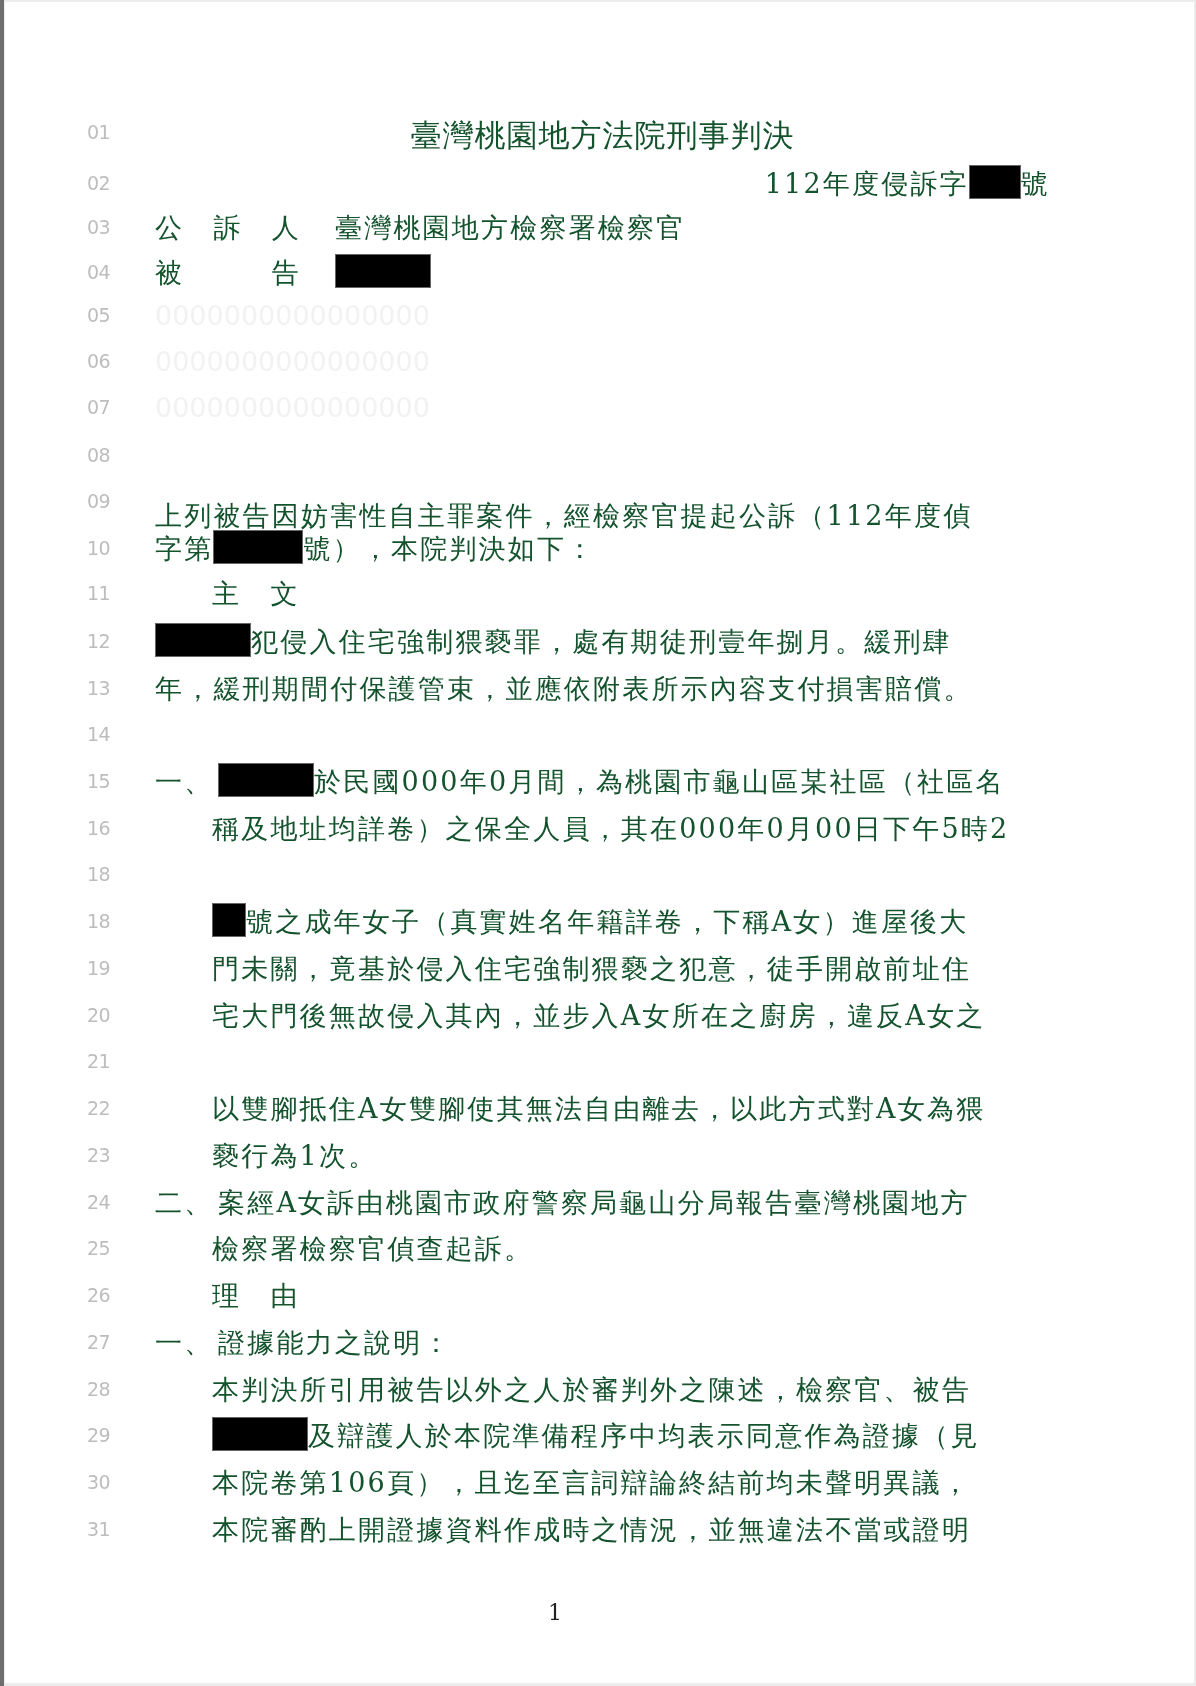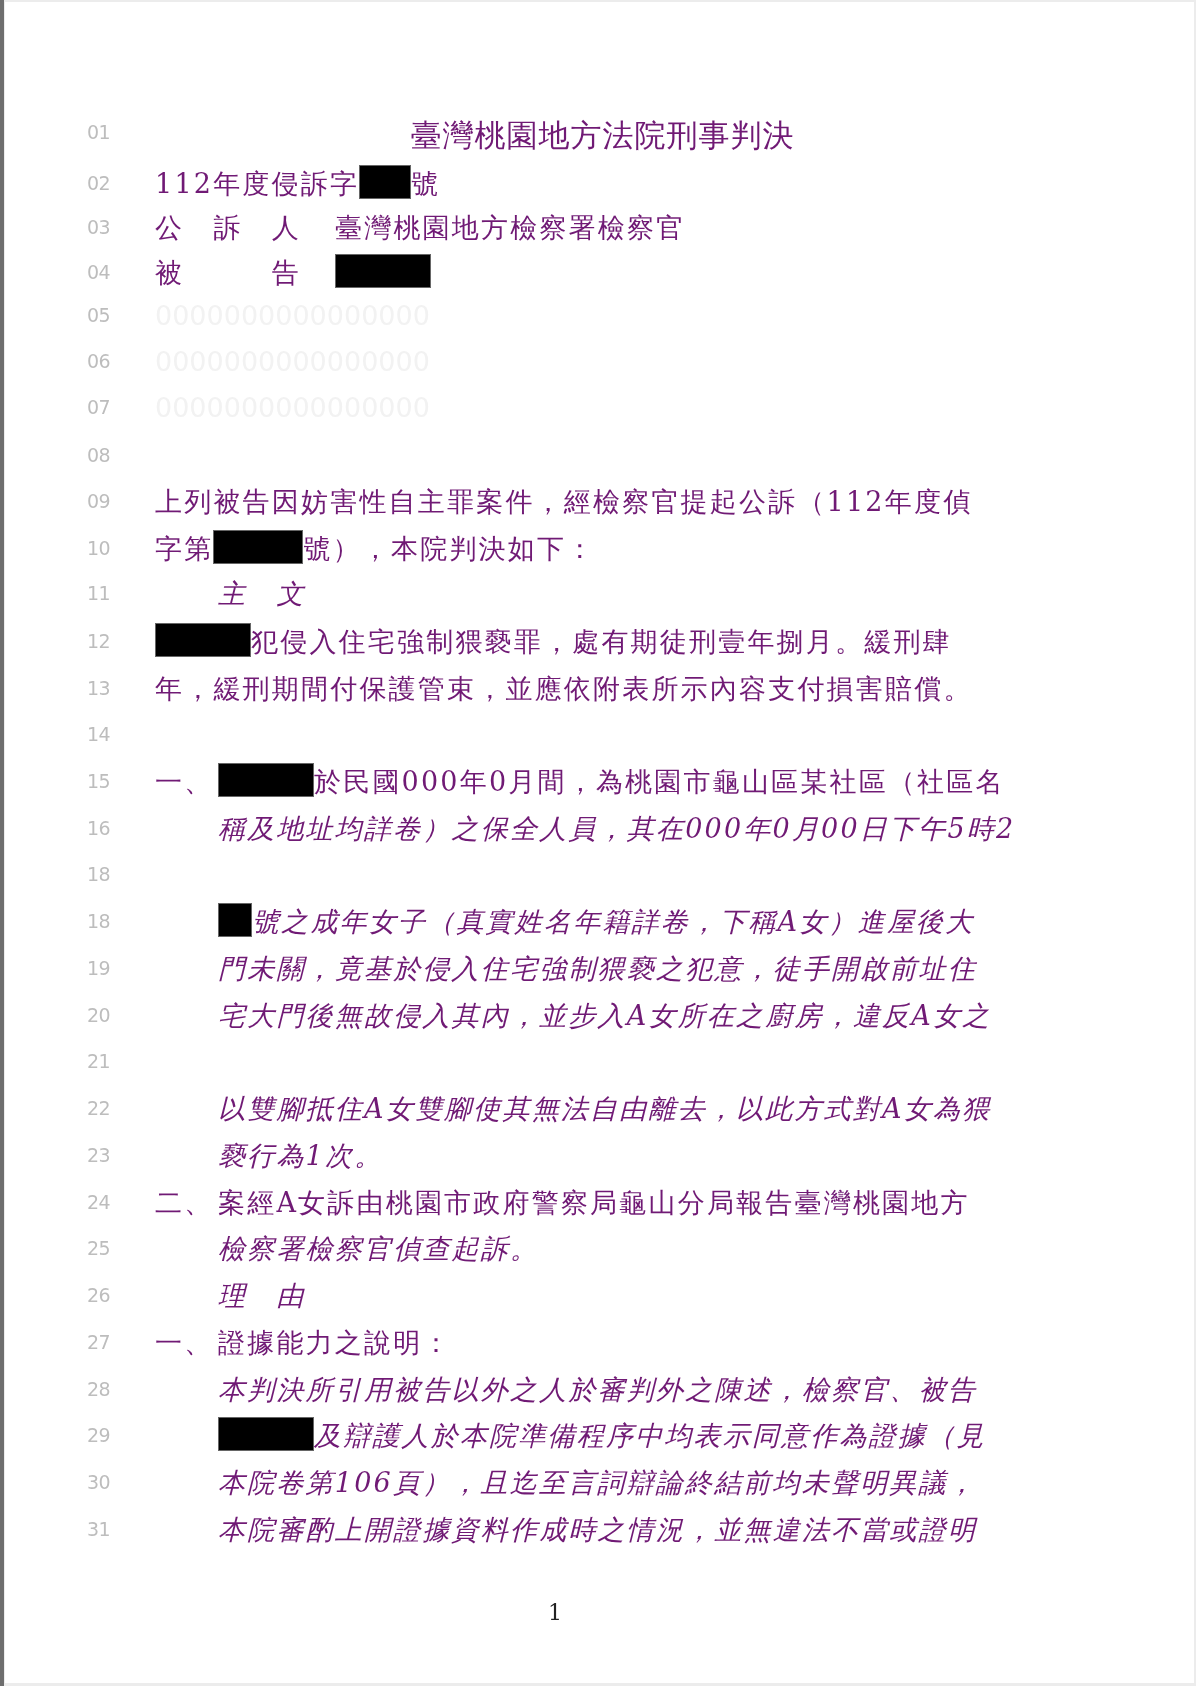--- a/index.html
+++ b/index.html
@@ -14,24 +14,24 @@
     background: #ffffff;
   }
   .ln {
     position: absolute; left: 82px; width: 40px;
     font-family: "DejaVu Sans", "Liberation Sans", sans-serif;
     font-size: 19px; color: #bdbdbd; line-height: 47px; height: 47px;
     letter-spacing: -0.5px;
   }
   .row {
     position: absolute; left: 150px; width: 895px; height: 47px; line-height: 47px;
-    font-size: 27px; color: #701a75; white-space: nowrap; letter-spacing: 2.2px;
+    font-size: 27px; color: #14532d; white-space: nowrap; letter-spacing: 2.2px;
   }
-  .row.ind { left: 213px; width: 832px; font-style: italic; }
-  .row.right { }
+  .row.ind { left: 207px; width: 832px; }
+  .row.right { text-align: right; }
   .row.center { text-align: center; left: 150px; width: 895px; font-size: 31px; letter-spacing: 1px; }
   .ghost { color: #f2f2f2; font-family: "DejaVu Sans", sans-serif; letter-spacing: 0; }
   .redact {
     display: inline-block; background: #000; height: 34px; vertical-align: -6px;
     border: 1px solid #666; box-sizing: border-box;
   }
   .pagenum {
     position: absolute; left: 540px; top: 1598px; width: 20px; text-align: center;
     font-size: 22px; color: #222;
   }
@@ -87,21 +87,21 @@
 
   <div class="row" style="top:247px">
     <span style="display:inline-block;width:180px">被　　　告</span><span class="redact" style="width:96px"></span>
   </div>
 
   <div class="row ghost" style="top:290px">0000000000000000</div>
   <div class="row ghost" style="top:336px">0000000000000000</div>
   <div class="row ghost" style="top:382px">0000000000000000</div>
 
 
-  <div class="row" style="top:476px">上列被告因妨害性自主罪案件，經檢察官提起公訴（112年度偵</div>
+  <div class="row" style="top:490px">上列被告因妨害性自主罪案件，經檢察官提起公訴（112年度偵</div>
   <div class="row" style="top:523px">
     <span>字第</span><span class="redact" style="width:90px"></span><span>號），本院判決如下：</span>
   </div>
 
   <div class="row ind" style="top:568px">主　文</div>
 
   <div class="row" style="top:616px">
     <span class="redact" style="width:96px"></span><span>犯侵入住宅強制猥褻罪，處有期徒刑壹年捌月。緩刑肆</span>
   </div>
   <div class="row" style="top:663px">年，緩刑期間付保護管束，並應依附表所示內容支付損害賠償。</div>

